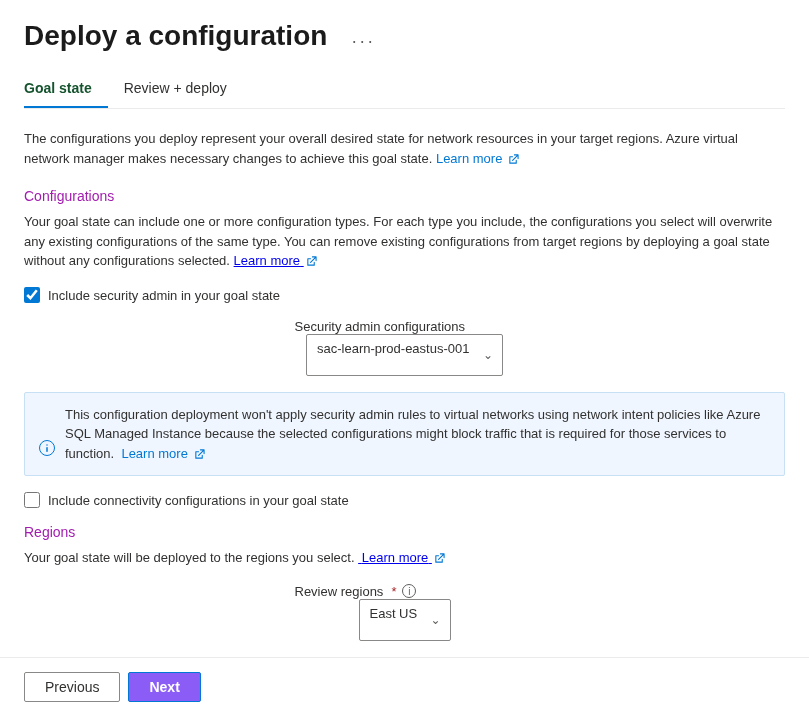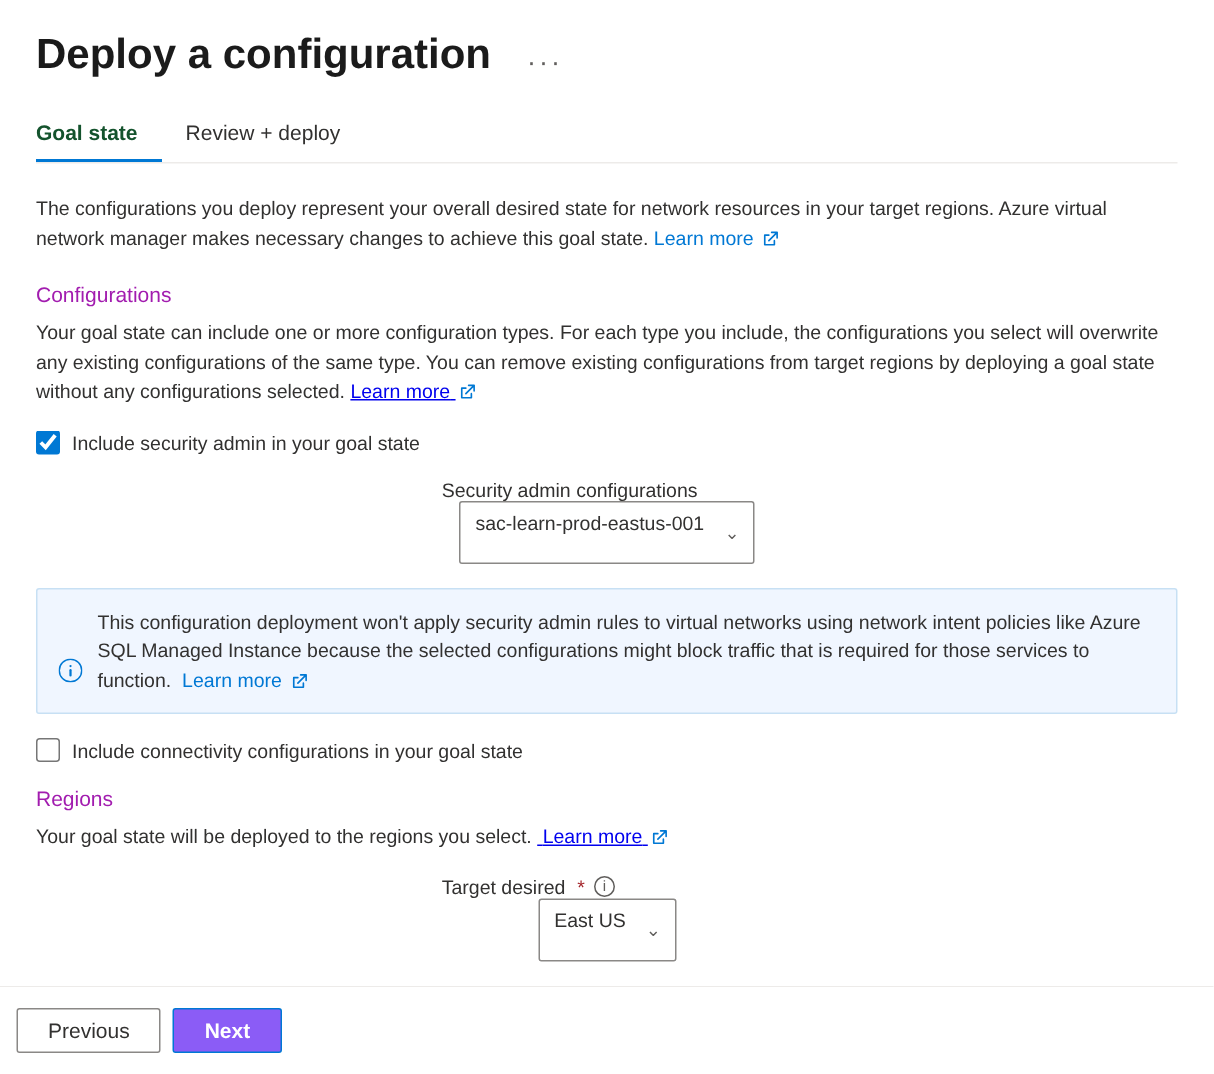--- a/index.html
+++ b/index.html
@@ -187,21 +187,21 @@
       cursor: pointer;
       flex-shrink: 0;
     }
     .footer-bar {
       position: fixed;
       bottom: 0;
       left: 0;
       width: 809px;
       border-top: 1px solid #edebe9;
       background: #fff;
-      padding: 14px 11px;
+      padding: 14px 24px;
       display: flex;
       gap: 8px;
     }
     .btn {
       padding: 6px 20px;
       font-size: 14px;
       border-radius: 2px;
       cursor: pointer;
       border: 1px solid;
       font-family: inherit;
@@ -307,21 +307,21 @@
           &nbsp;<span>Learn more</span>
           <svg class="external-link-icon" viewBox="0 0 12 12" fill="none" xmlns="http://www.w3.org/2000/svg">
             <path d="M7 1h4v4M11 1L5 7M2 3h3M2 3v7h7V7" stroke="#0078d4" stroke-width="1.2" stroke-linecap="round" stroke-linejoin="round"></path>
           </svg>
         </a>
       </p>
 
       <div class="field-row">
         <div class="field-label">
           <div class="field-label-row">
-            <span>Target desired</span>
+            <span>Review regions</span>
             <span class="required-star">*</span>
             <span class="info-circle">i</span>
           </div>
         </div>
         <div class="select-wrapper">
           <select class="select-control">
             <option selected="">East US</option>
           </select>
           <span class="chevron-down">⌄</span>
         </div>

